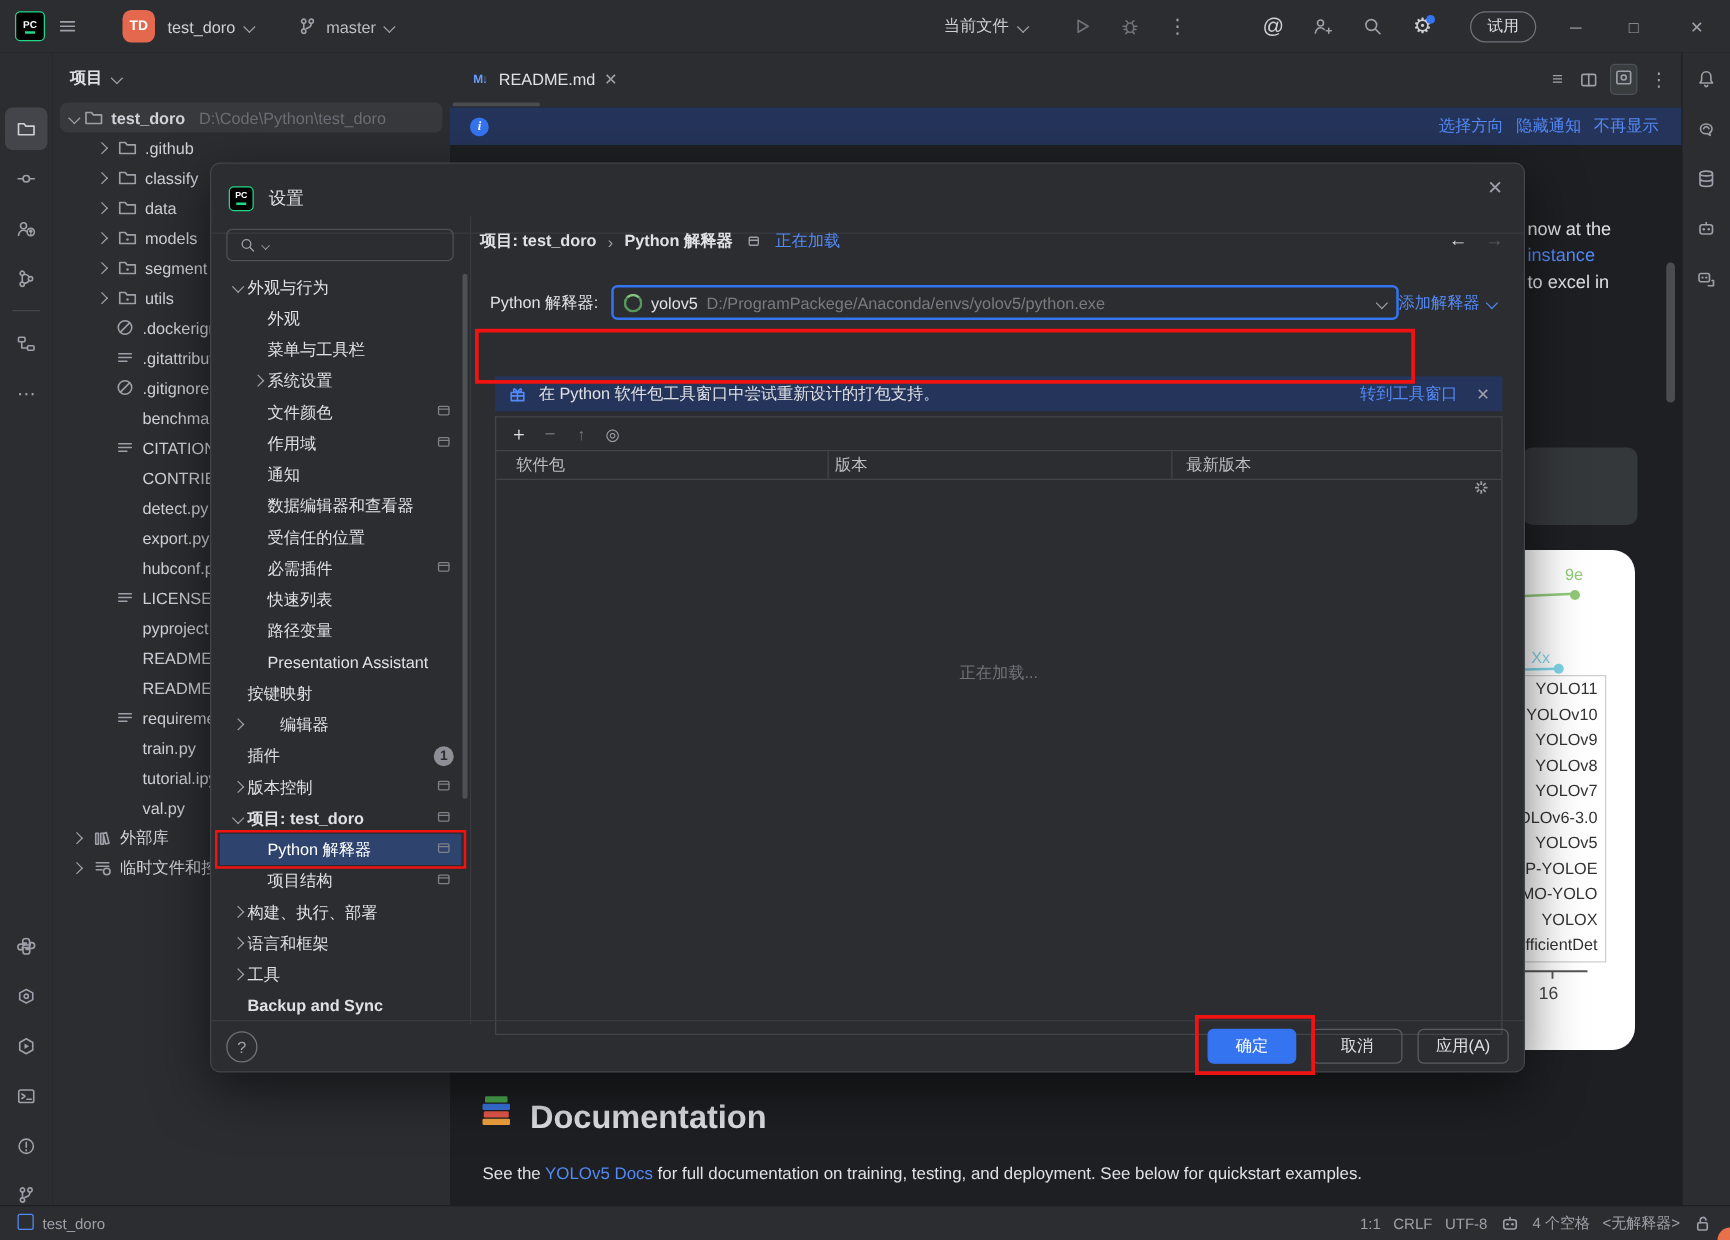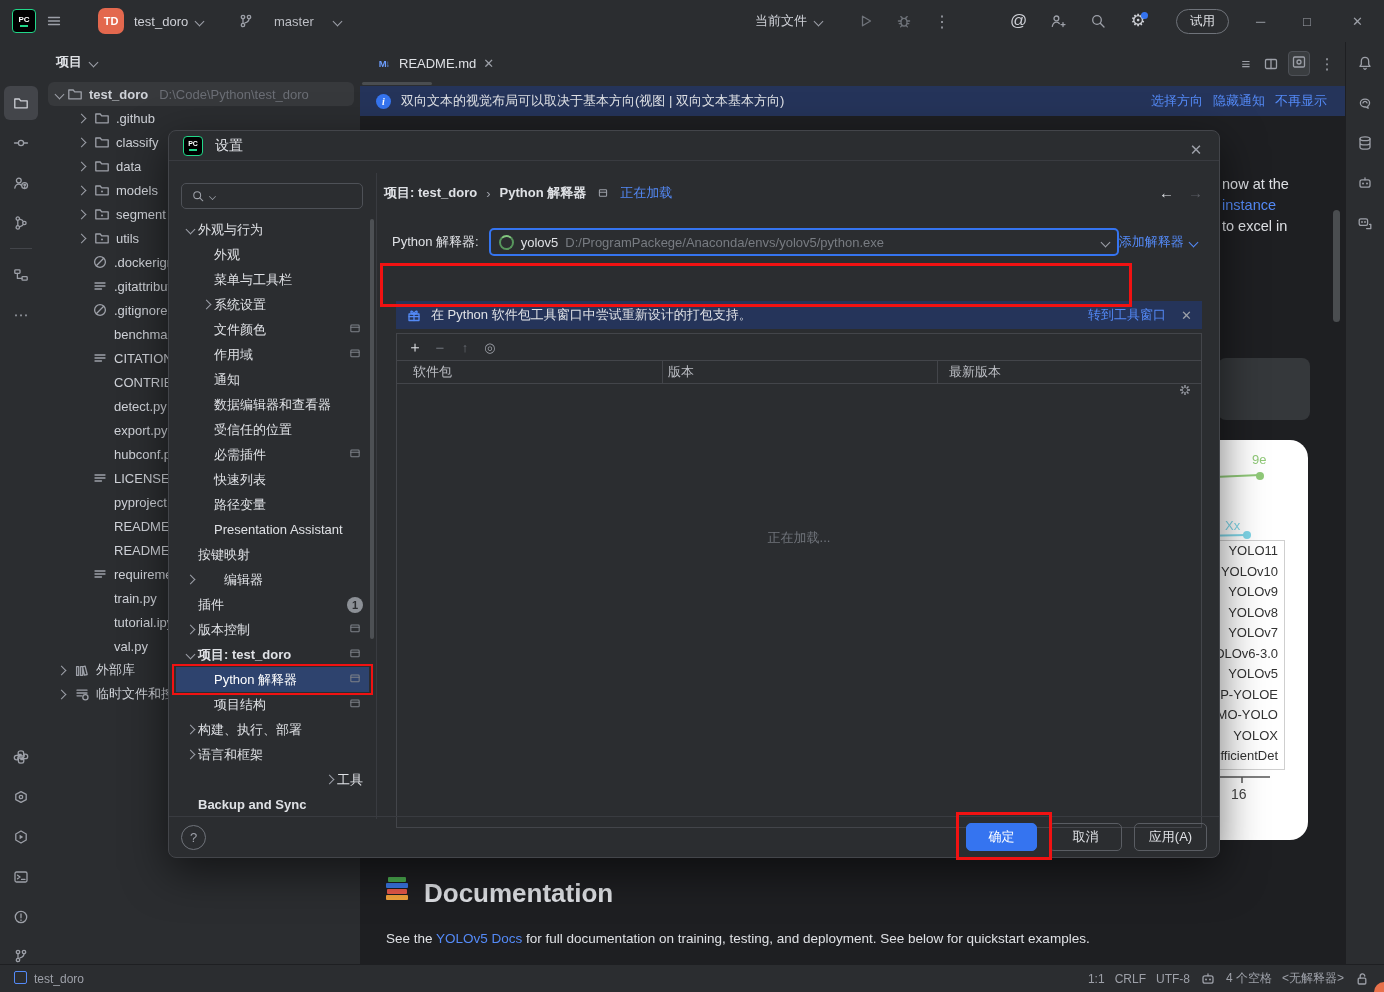--- a/index.html
+++ b/index.html
@@ -60,21 +60,21 @@
   .books i{position:absolute;left:0;height:5px;width:22px;border-radius:1px}
   .books i:nth-child(1){top:1px;background:#4caf50;width:18px;left:2px}
   .books i:nth-child(2){top:7px;background:#3b78e7;width:22px}
   .books i:nth-child(3){top:13px;background:#e8594a;width:20px;left:1px}
   .books i:nth-child(4){top:19px;background:#f2a33c;width:22px}
   #docsec h1{display:inline;font-size:26px;margin:0 0 0 12px;color:#dfe1e5;vertical-align:middle}
   #docpara{margin-top:22px;font-size:13.5px;color:#dfe1e5}
   
   #dialog{position:absolute;left:168px;top:130px;width:1052px;height:728px;background:#2b2d30;border:1px solid #43454a;
           border-radius:8px;box-shadow:0 14px 44px rgba(0,0,0,.55);z-index:10;box-sizing:border-box}
-  #dlghead{position:absolute;left:0;top:0;width:100%;height:30px;border-bottom:1px solid #393b40;display:flex;align-items:center;padding-left:14px;gap:12px;box-sizing:border-box}
+  #dlghead{position:absolute;left:0;top:0;width:100%;height:56px;border-bottom:1px solid #393b40;display:flex;align-items:center;padding-left:14px;gap:12px;box-sizing:border-box}
   #dlgclose{position:absolute;right:12px;top:10px;color:#9da0a8;font-size:15px;width:22px;text-align:center}
   #dlgnav{position:absolute;left:0;top:42px;width:207px;height:646px;border-right:1px solid #393b40}
   #dlgsearch{position:absolute;left:12px;top:10px;width:182px;height:26px;border:1px solid #4e5157;border-radius:5px;
              display:flex;align-items:center;padding-left:8px;gap:3px;color:#9da0a8;box-sizing:border-box}
   #navlist{position:absolute;left:0;top:44px;width:100%}
   .nrow{height:25px;display:flex;align-items:center;margin:0 7px;padding-right:6px;color:#dfe1e5;white-space:nowrap;position:relative}
   .nrow .chvbox{width:16px;display:flex;justify-content:center;flex:none}
   .nrow.sel{background:#2e436e;border-radius:0;color:#fff}
   .nbadge{margin-left:auto;width:16px;height:16px;border-radius:50%;background:#8c9096;color:#2b2d30;font-size:11px;font-weight:bold;
           display:flex;align-items:center;justify-content:center}
@@ -131,21 +131,21 @@
           </svg>
         </span>
       </div>
     <div class="tbtn" style="left:98px">
         <span class="avatar">TD</span>
       </div>
     <div class="tbtn" style="left:134px;gap:8px">
       <span>test_doro</span>
         <span class="chv d"></span>
       </div>
-    <div class="tbtn" style="left:238px;gap:20px;color:#bcbec4">
+    <div class="tbtn" style="left:238px;gap:7px;color:#bcbec4">
       <span class="ico">
           <svg width="16" height="16" viewBox="0 0 16 16" fill="none" stroke="#9da0a8" stroke-width="1.3" stroke-linecap="round" stroke-linejoin="round">
             <circle cx="5" cy="4" r="1.7"></circle>
             <circle cx="11" cy="4" r="1.7"></circle>
             <circle cx="5" cy="12" r="1.7"></circle>
             <path d="M5 5.8v4.4M11 5.8c0 2.6-2.2 3.6-4 4.1"></path>
           </svg>
         </span>
       <span>master</span>
         <span class="chv d"></span>
@@ -560,21 +560,20 @@
               <svg width="16" height="16" viewBox="0 0 16 16" fill="none" stroke="#9da0a8" stroke-width="1.3" stroke-linecap="round" stroke-linejoin="round">
                 <rect x="2.5" y="3" width="11" height="10" rx="1.2"></rect>
                 <circle cx="8" cy="8" r="2"></circle>
               </svg>
             </span></span>
         <span class="ico" style="font-size:15px">⋮</span>
       </div>
     </div>
     <div id="ebanner">
       <span class="infoi">i</span>
-      <span>双向文本的视觉布局可以取决于基本方向(视图 | 双向文本基本方向)</span>
       <span class="sp"></span>
       <span class="link">选择方向</span>
       <span class="link">隐藏通知</span>
       <span class="link">不再显示</span>
     </div>
 
     <div id="fragments">
       <div>now at the</div>
       <div class="link">instance</div>
       <div>to excel in</div>
@@ -759,21 +758,21 @@
               <span class="chv r"></span>
             </span>
             <span>构建、执行、部署</span>
           </div>
           <div class="nrow" style="padding-left: 6px;">
             <span class="chvbox">
               <span class="chv r"></span>
             </span>
             <span>语言和框架</span>
           </div>
-          <div class="nrow" style="padding-left: 6px; justify-content: flex-end;">
+          <div class="nrow" style="padding-left: 6px;">
             <span class="chvbox">
               <span class="chv r"></span>
             </span>
             <span>工具</span>
           </div>
           <div class="nrow" style="padding-left: 6px;">
             <span class="chvbox"></span>
             <span style="font-weight: bold;">Backup and Sync</span>
           </div>
         </div>

